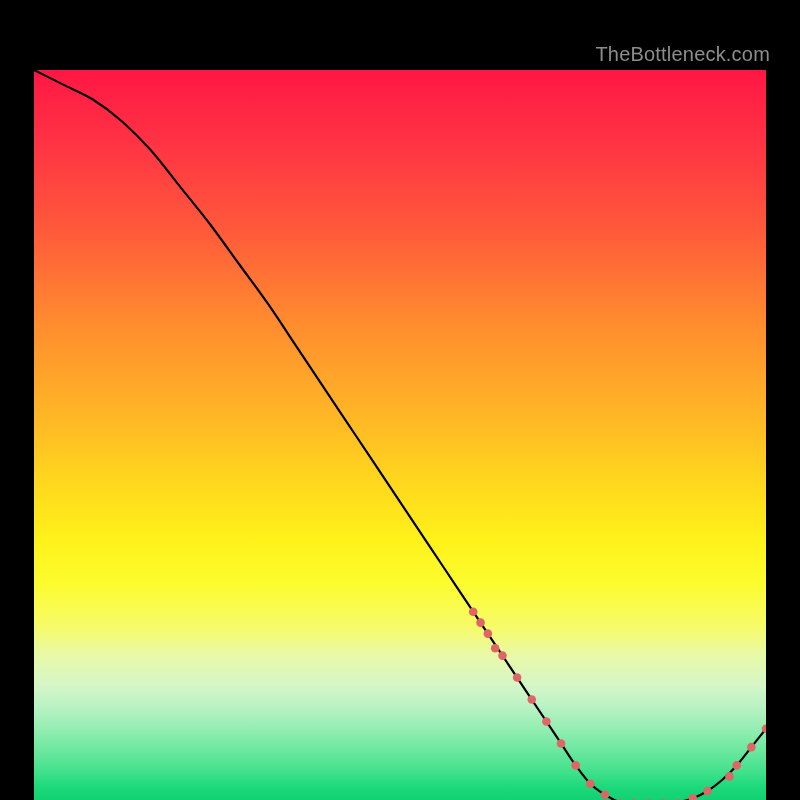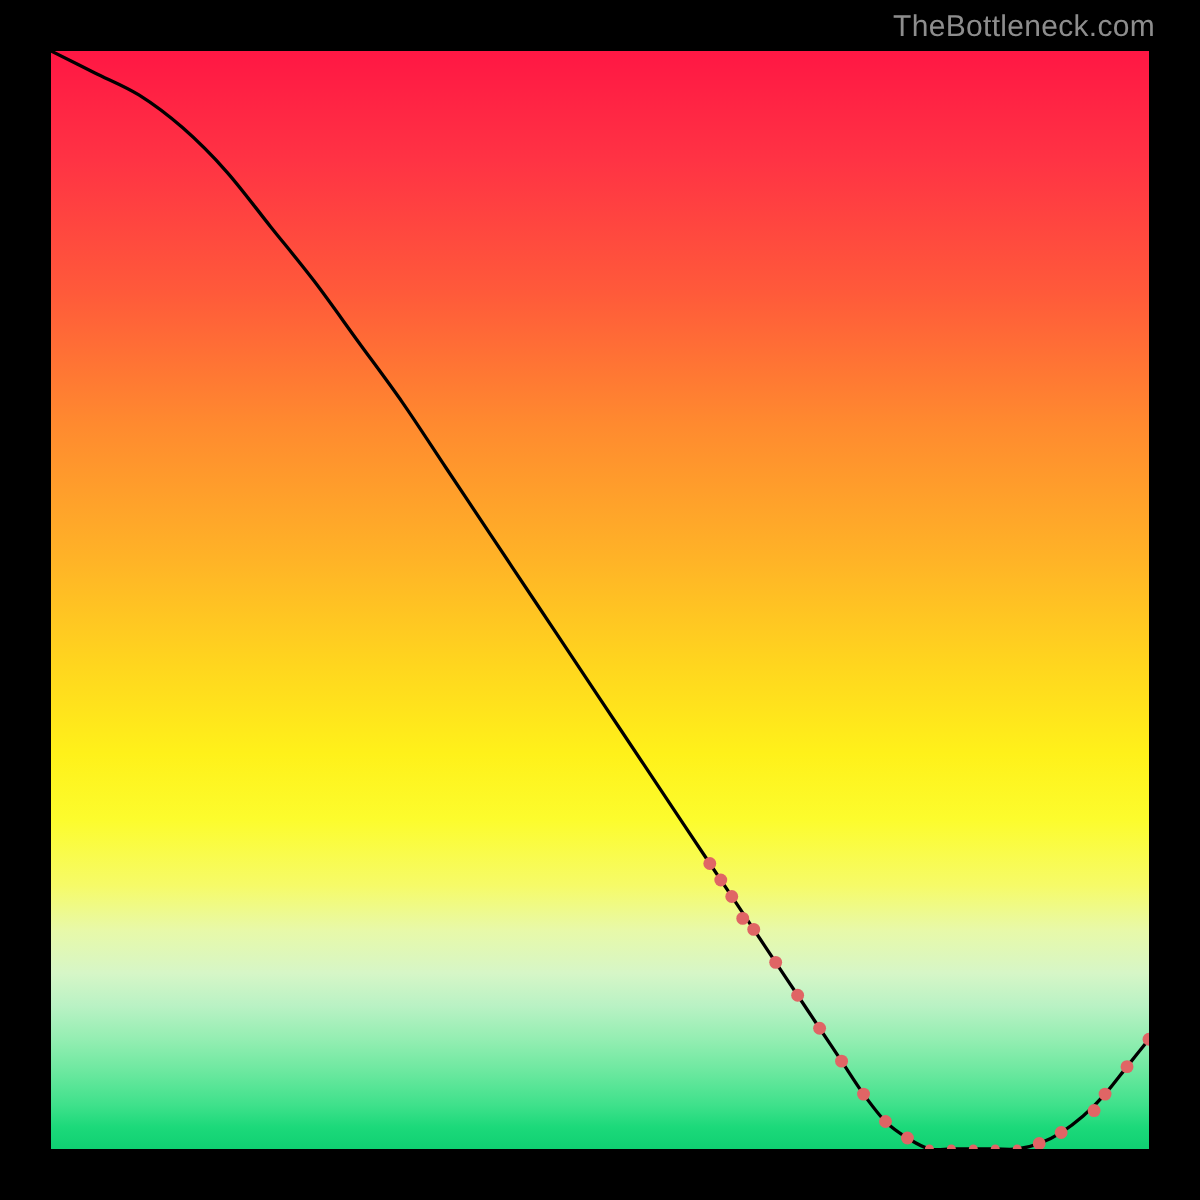--- a/index.html
+++ b/index.html
@@ -9,20 +9,21 @@
     height: 800px;
     background: #000;
     overflow: hidden;
     font-family: -apple-system, BlinkMacSystemFont, "Segoe UI", Arial, sans-serif;
   }
   .chart-container {
     position: relative;
     width: 800px;
     height: 610px;
     background: #000;
+    margin-top: 36px;
   }
   .plot-area {
     position: absolute;
     left: 34px;
     top: 34px;
     width: 732px;
     height: 732px;
     
     background: linear-gradient(to bottom,
       #ff1744 0%,

